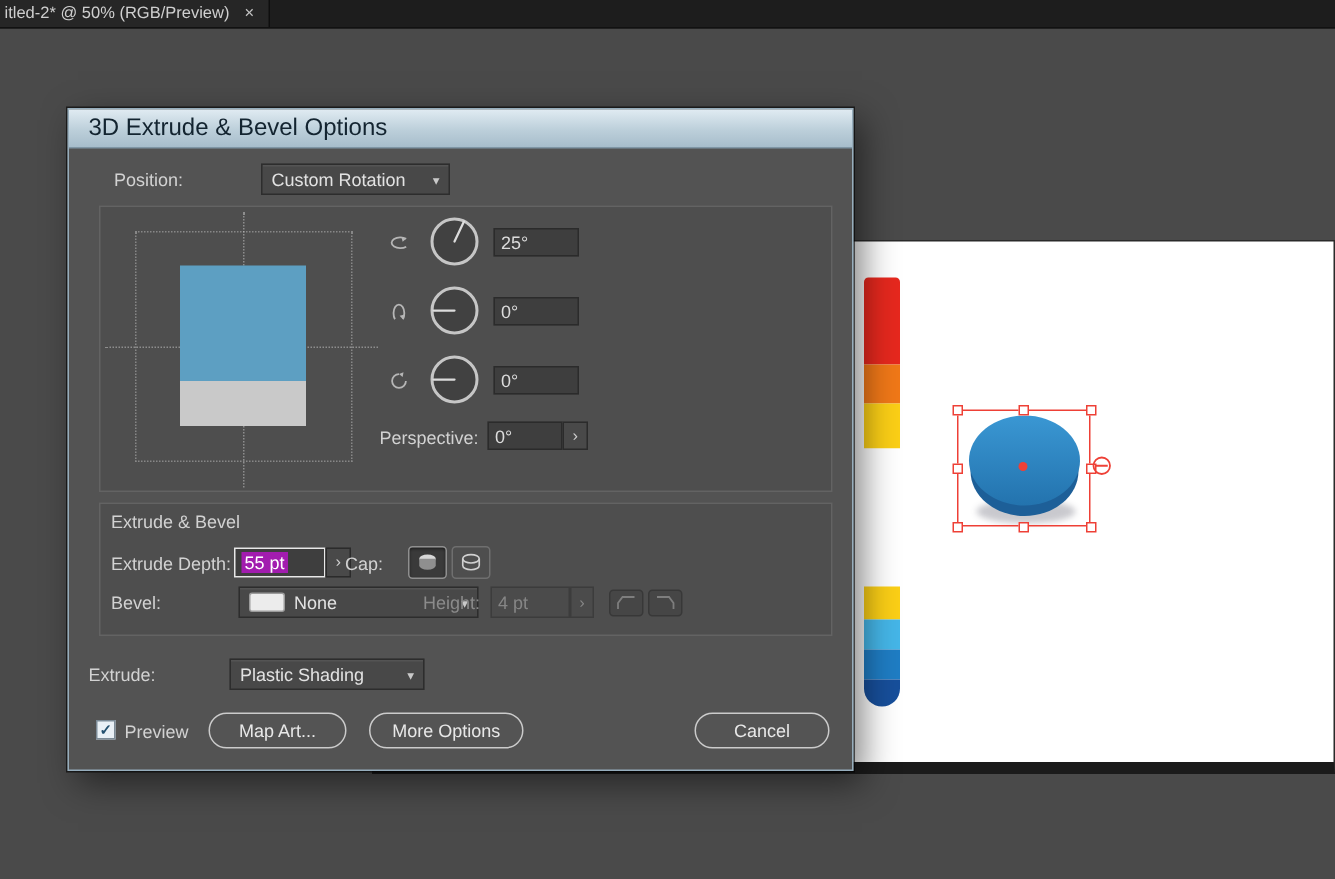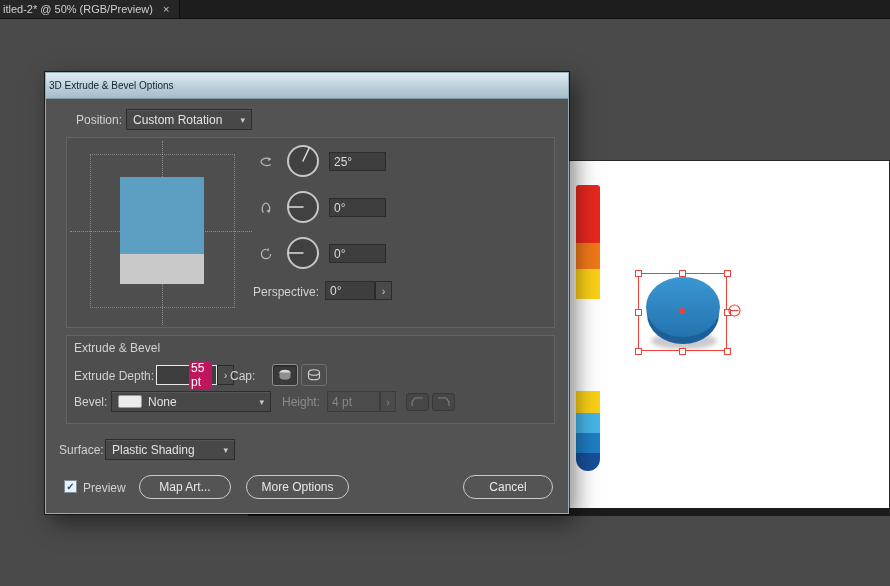--- a/index.html
+++ b/index.html
@@ -29,32 +29,32 @@
            background:linear-gradient(180deg,#3a97d3,#2373ae);}
   .sel-box{position:absolute;left:389px;top:112px;width:89px;height:78px;border:1px solid #ee4036;}
   .h{position:absolute;width:7px;height:7px;background:#fff;border:1px solid #ee4036;}
   .sel-center{position:absolute;left:430px;top:147px;width:6px;height:6px;border-radius:50%;background:#ee4036;}
   .rot-widget{position:absolute;left:479px;top:143px;width:13px;height:13px;}
 
   
   .dialog{position:absolute;left:45px;top:72px;width:524px;height:442px;background:#535353;
           border:1px solid #96adbc;box-shadow:0 0 0 1px rgba(0,0,0,.6),6px 8px 22px rgba(0,0,0,.5);}
   .dlg-title{height:26px;background:linear-gradient(180deg,#e0ebf2,#bccfda 55%,#a7bdcb);
-             border-bottom:1px solid #7f96a5;display:flex;align-items:center;padding-left:3px;
-             color:#132430;font-size:10px;}
+             border-bottom:1px solid #7f96a5;display:flex;align-items:center;padding-left:13px;
+             color:#132430;font-size:16px;}
   .lbl{position:absolute;color:#d2d2d2;font-size:12px;white-space:nowrap;}
   .dis-text{color:#8b8b8b;}
   .dd{position:absolute;background:#484848;border:1px solid #2d2d2d;
       box-shadow:inset 0 1px 0 rgba(255,255,255,.07);display:flex;align-items:center;
-      padding:0 6px;color:#e2e2e2;font-size:12px;}
+      padding:0 6px;color:#e2e2e2;font-size:12px;margin-left:48px;}
   .dd .chev{margin-left:auto;font-size:9px;color:#c9c9c9;}
   .fld{position:absolute;background:#3e3e3e;border:1px solid #2b2b2b;display:flex;align-items:center;
        padding:0 4px;color:#dcdcdc;font-size:12px;}
   .fld.focus{border-color:#e8e8e8;}
-  .hl{background:#be185d;color:#fff;padding:0 2px;margin-left:28px;}
+  .hl{background:#a21caf;color:#fff;padding:0 2px;}
   .chbtn{position:absolute;background:#494949;border:1px solid #2b2b2b;color:#cfcfcf;
          display:flex;align-items:center;justify-content:center;font-size:11px;}
   .dis{background:#4b4b4b !important;border-color:#3c3c3c !important;color:#868686 !important;}
   .grp{position:absolute;border:1px solid #636363;background:rgba(0,0,0,.05);}
   .dotline-v{position:absolute;left:95px;top:3px;height:184px;width:0;border-left:1px dotted rgba(205,205,205,.5);}
   .dotline-h{position:absolute;left:3px;top:93px;width:182px;height:0;border-top:1px dotted rgba(205,205,205,.5);}
   .dotrect{position:absolute;left:23px;top:16px;width:145px;height:154px;border:1px dotted rgba(205,205,205,.45);}
   .cube-face{position:absolute;left:53px;top:39px;width:84px;height:77px;background:#5d9fc2;}
   .cube-bottom{position:absolute;left:53px;top:116px;width:84px;height:30px;background:#c9c9c9;}
   .rot-icon{position:absolute;width:16px;height:16px;}
@@ -234,21 +234,21 @@
       <svg width="13" height="10">
         <path d="M1 9 V5 L4 1 H12" fill="none" stroke="#7e7e7e" stroke-width="1.2"></path>
       </svg>
     </div>
     <div class="extbtn" style="left:386px;top:320px">
       <svg width="13" height="10">
         <path d="M1 1 H9 L12 5 V9" fill="none" stroke="#7e7e7e" stroke-width="1.2"></path>
       </svg>
     </div>
 
-    <span class="lbl" style="left:13px;top:370px">Surface:</span>
+    <span class="lbl" style="left:13px;top:370px">Extrude:</span>
     <div class="dd" style="left:59px;top:366px;width:130px;height:21px">
       <span>Plastic Shading</span>
       <span class="chev">▾</span>
     </div>
 
     <div class="cbx" style="left:18px;top:407px">
       <span>✓</span>
     </div>
     <span class="lbl" style="left:37px;top:408px">Preview</span>
     <button class="pill" style="left:93px;top:402px;width:92px">

